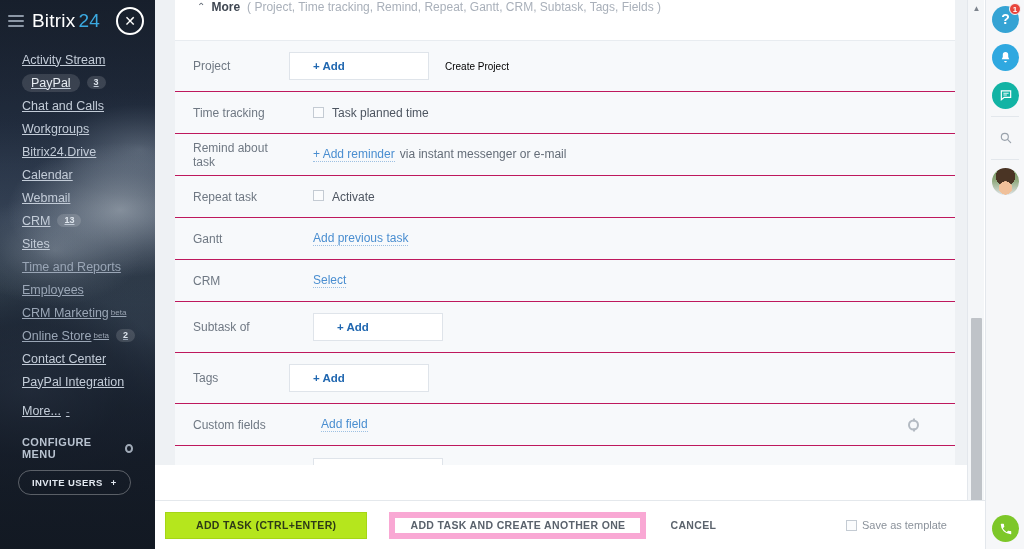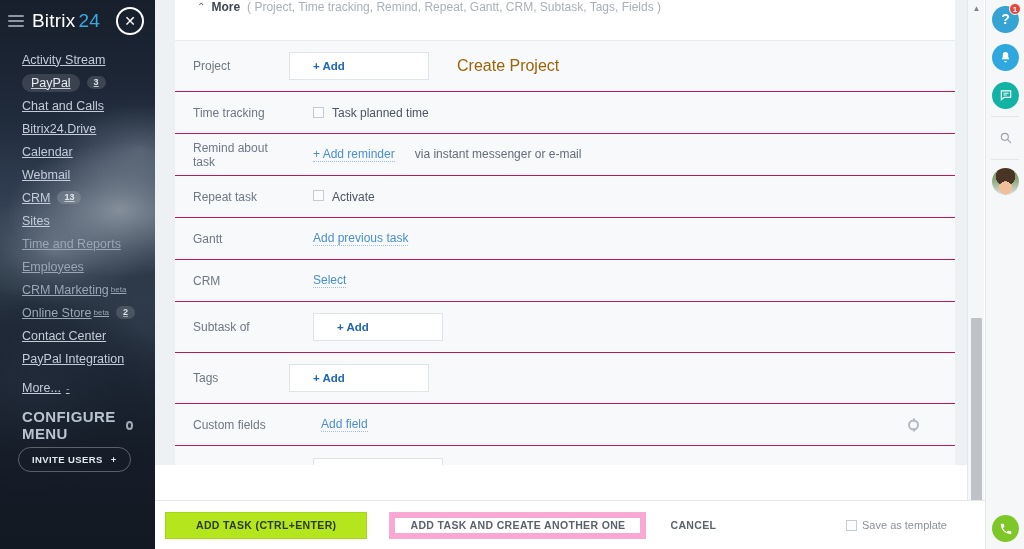--- a/index.html
+++ b/index.html
@@ -75,21 +75,21 @@
     color: #dfe6ee; font-size: 9px; font-weight: bold;
     border-radius: 9px; padding: 2px 7px; line-height: 1;
   }
   .beta-tag { font-size: 8px; color: #9aa4b2; margin-left: 2px; vertical-align: super; }
   .more-caret { margin-left: 5px; color: #97a2b1; font-size: 11px; }
 
   .cfg-row {
     display: flex; align-items: center; gap: 7px;
     padding: 0 22px; margin-top: 17px; height: 18px;
   }
-  .cfg-text { font-size: 15px; font-weight: bold; color: #b9c3d0; letter-spacing: .4px; }
+  .cfg-text { font-size: 11px; font-weight: bold; color: #b9c3d0; letter-spacing: .4px; }
   .gear-small { width: 9px; height: 9px; border: 2px solid #b9c3d0; border-radius: 50%; opacity: .85; }
 
   .invite-btn {
     margin: 13px 0 0 18px;
     display: inline-flex; align-items: center; gap: 8px;
     border: 1px solid rgba(255,255,255,0.30);
     border-radius: 14px; padding: 6px 13px;
     font-size: 9.5px; font-weight: bold; letter-spacing: .4px;
     color: #e2e8f0; cursor: pointer;
   }
@@ -139,28 +139,28 @@
   .add-box {
     width: 130px; height: 28px;
     background: #ffffff; border: 1px solid #dfe4ea;
     display: flex; align-items: center; padding-left: 23px;
     font-size: 11.5px; font-weight: bold; color: #2067b0;
     cursor: text;
   }
   .add-box.wide { width: 140px; }
 
   .link-plain {
-    font-size: 16px; color: #a16207; cursor: pointer;
-    margin-left: 28px;
+    font-size: 10px; color: #000000; cursor: pointer;
+    margin-left: 16px;
   }
   .link-dotted {
     font-size: 12px; color: #4a8ed0; cursor: pointer;
     border-bottom: 1px dotted #9dc0e2;
   }
-  .inline-note { font-size: 12px; color: #646d78; margin-left: 20px; }
+  .inline-note { font-size: 12px; color: #646d78; margin-left: 5px; }
 
   .chk {
     width: 11px; height: 11px; border: 1px solid #c4cbd3;
     background: #fbfcfd; display: inline-block; margin-right: 8px;
     vertical-align: middle; cursor: pointer;
   }
   .chk-label { font-size: 12px; color: #4d5560; cursor: pointer; }
 
   .gear-field {
     position: absolute; right: 36px; top: 50%; transform: translateY(-50%);
@@ -302,20 +302,23 @@
 
         <div class="nav-item active">
           <span class="nav-pill">PayPal</span>
           <span class="nav-badge">3</span>
         </div>
 
         <div class="nav-item">
           <span>Chat and Calls</span>
         </div>
 
+        <div class="nav-item">
+          <span>Workgroups</span>
+        </div>
 
         <div class="nav-item">
           <span>Bitrix24.Drive</span>
         </div>
 
         <div class="nav-item">
           <span>Calendar</span>
         </div>
 
         <div class="nav-item">

